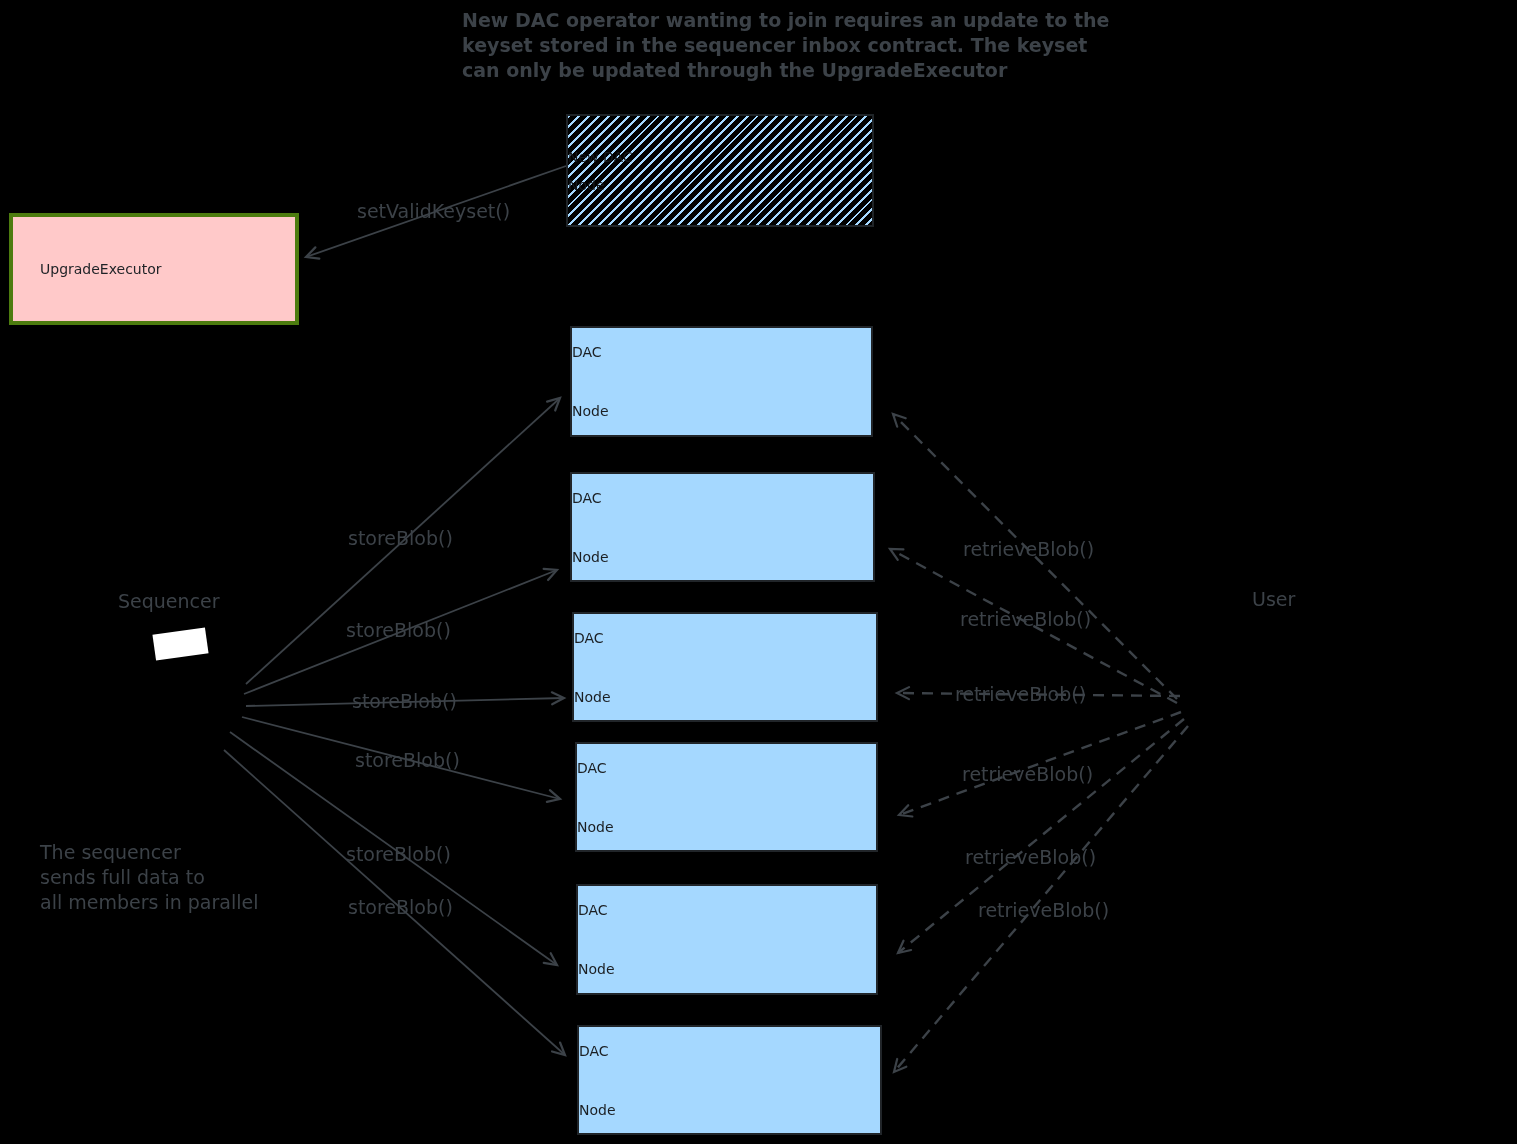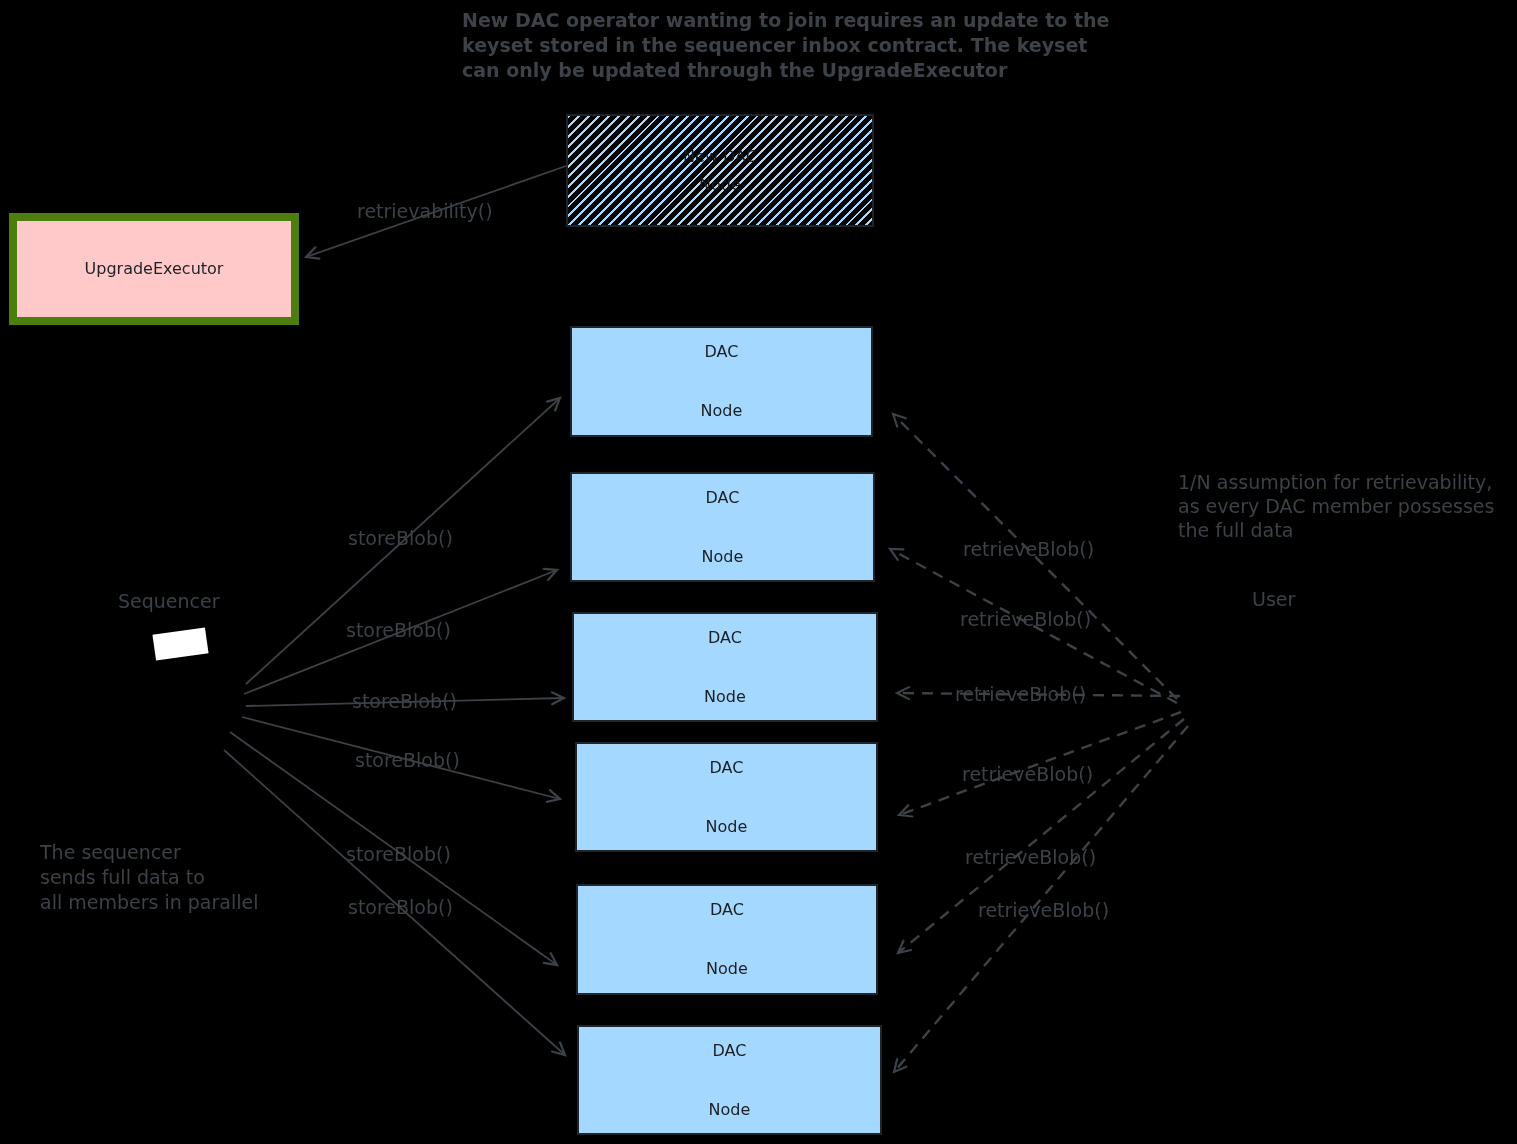--- a/index.html
+++ b/index.html
@@ -7,25 +7,25 @@
     position:relative; width:1517px; height:1144px;
     background:#000000; overflow:hidden;
     font-family:"DejaVu Sans", sans-serif;
   }
   .arrows { position:absolute; left:0; top:0; width:1517px; height:1144px; }
   .note { position:absolute; font-size:19px; line-height:25px; color:#3c4248; white-space:nowrap; }
   .edge-label { position:absolute; font-size:19px; color:#3c4248; white-space:nowrap; }
   .actor-label { position:absolute; font-size:19px; color:#3c4248; white-space:nowrap; }
   .box {
     position:absolute; display:flex; flex-direction:column;
-    align-items:center; justify-content:center; text-align:center;
-    font-size:16px; line-height:28px; box-sizing:border-box;
+    align-items:flex-start; justify-content:center; text-align:center;
+    font-size:14px; line-height:28px; box-sizing:border-box;
   }
   .dac  { background:#a5d8ff; border:2px solid #212529; color:#1b1f23;gap:31px; }
-  .pink { background:#ffc9c9; border:8px solid #4d7c0f; color:#1e2226; }
+  .pink { background:#ffc9c9; border:4px solid #4d7c0f; color:#1e2226;padding-left:27px; }
   .hatch {
     background:repeating-linear-gradient(135deg,#a5d8ff 0px,#a5d8ff 2px,rgba(0,0,0,0) 2px,rgba(0,0,0,0) 7px);
     border:2px solid #1f2428; color:#15181b;
   }
   
   .dac-1 { left:570px; top:326px;  width:303px; height:111px; }
   .dac-2 { left:570px; top:472px;  width:305px; height:110px; }
   .dac-3 { left:572px; top:612px;  width:306px; height:110px; }
   .dac-4 { left:575px; top:742px;  width:303px; height:110px; }
   .dac-5 { left:576px; top:884px;  width:302px; height:111px; }
@@ -94,21 +94,21 @@
 
   <div class="box hatch hatch-box">
     <span>New DAC</span>
     <span>Node</span>
   </div>
 
   <div class="box pink executor-box">
     <span>UpgradeExecutor</span>
   </div>
 
-  <span class="edge-label svk">retrievability()</span>
+  <span class="edge-label svk">setValidKeyset()</span>
 
   <div class="box dac dac-1">
     <span>DAC</span>
     <span>Node</span>
   </div>
   <div class="box dac dac-2">
     <span>DAC</span>
     <span>Node</span>
   </div>
   <div class="box dac dac-3">
@@ -126,25 +126,20 @@
   <div class="box dac dac-6">
     <span>DAC</span>
     <span>Node</span>
   </div>
 
   <span class="actor-label seq-label">Sequencer</span>
   <div class="seq-mark"></div>
 
   <span class="actor-label user-label">User</span>
 
-  <div class="note retriev-note">
-    <div>1/N assumption for retrievability,</div>
-    <div>as every DAC member possesses</div>
-    <div>the full data</div>
-  </div>
 
   <div class="note parallel-note">
     <div>The sequencer</div>
     <div>sends full data to</div>
     <div>all members in parallel</div>
   </div>
 
   <span class="edge-label sb-0">storeBlob()</span>
   <span class="edge-label sb-1">storeBlob()</span>
   <span class="edge-label sb-2">storeBlob()</span>

